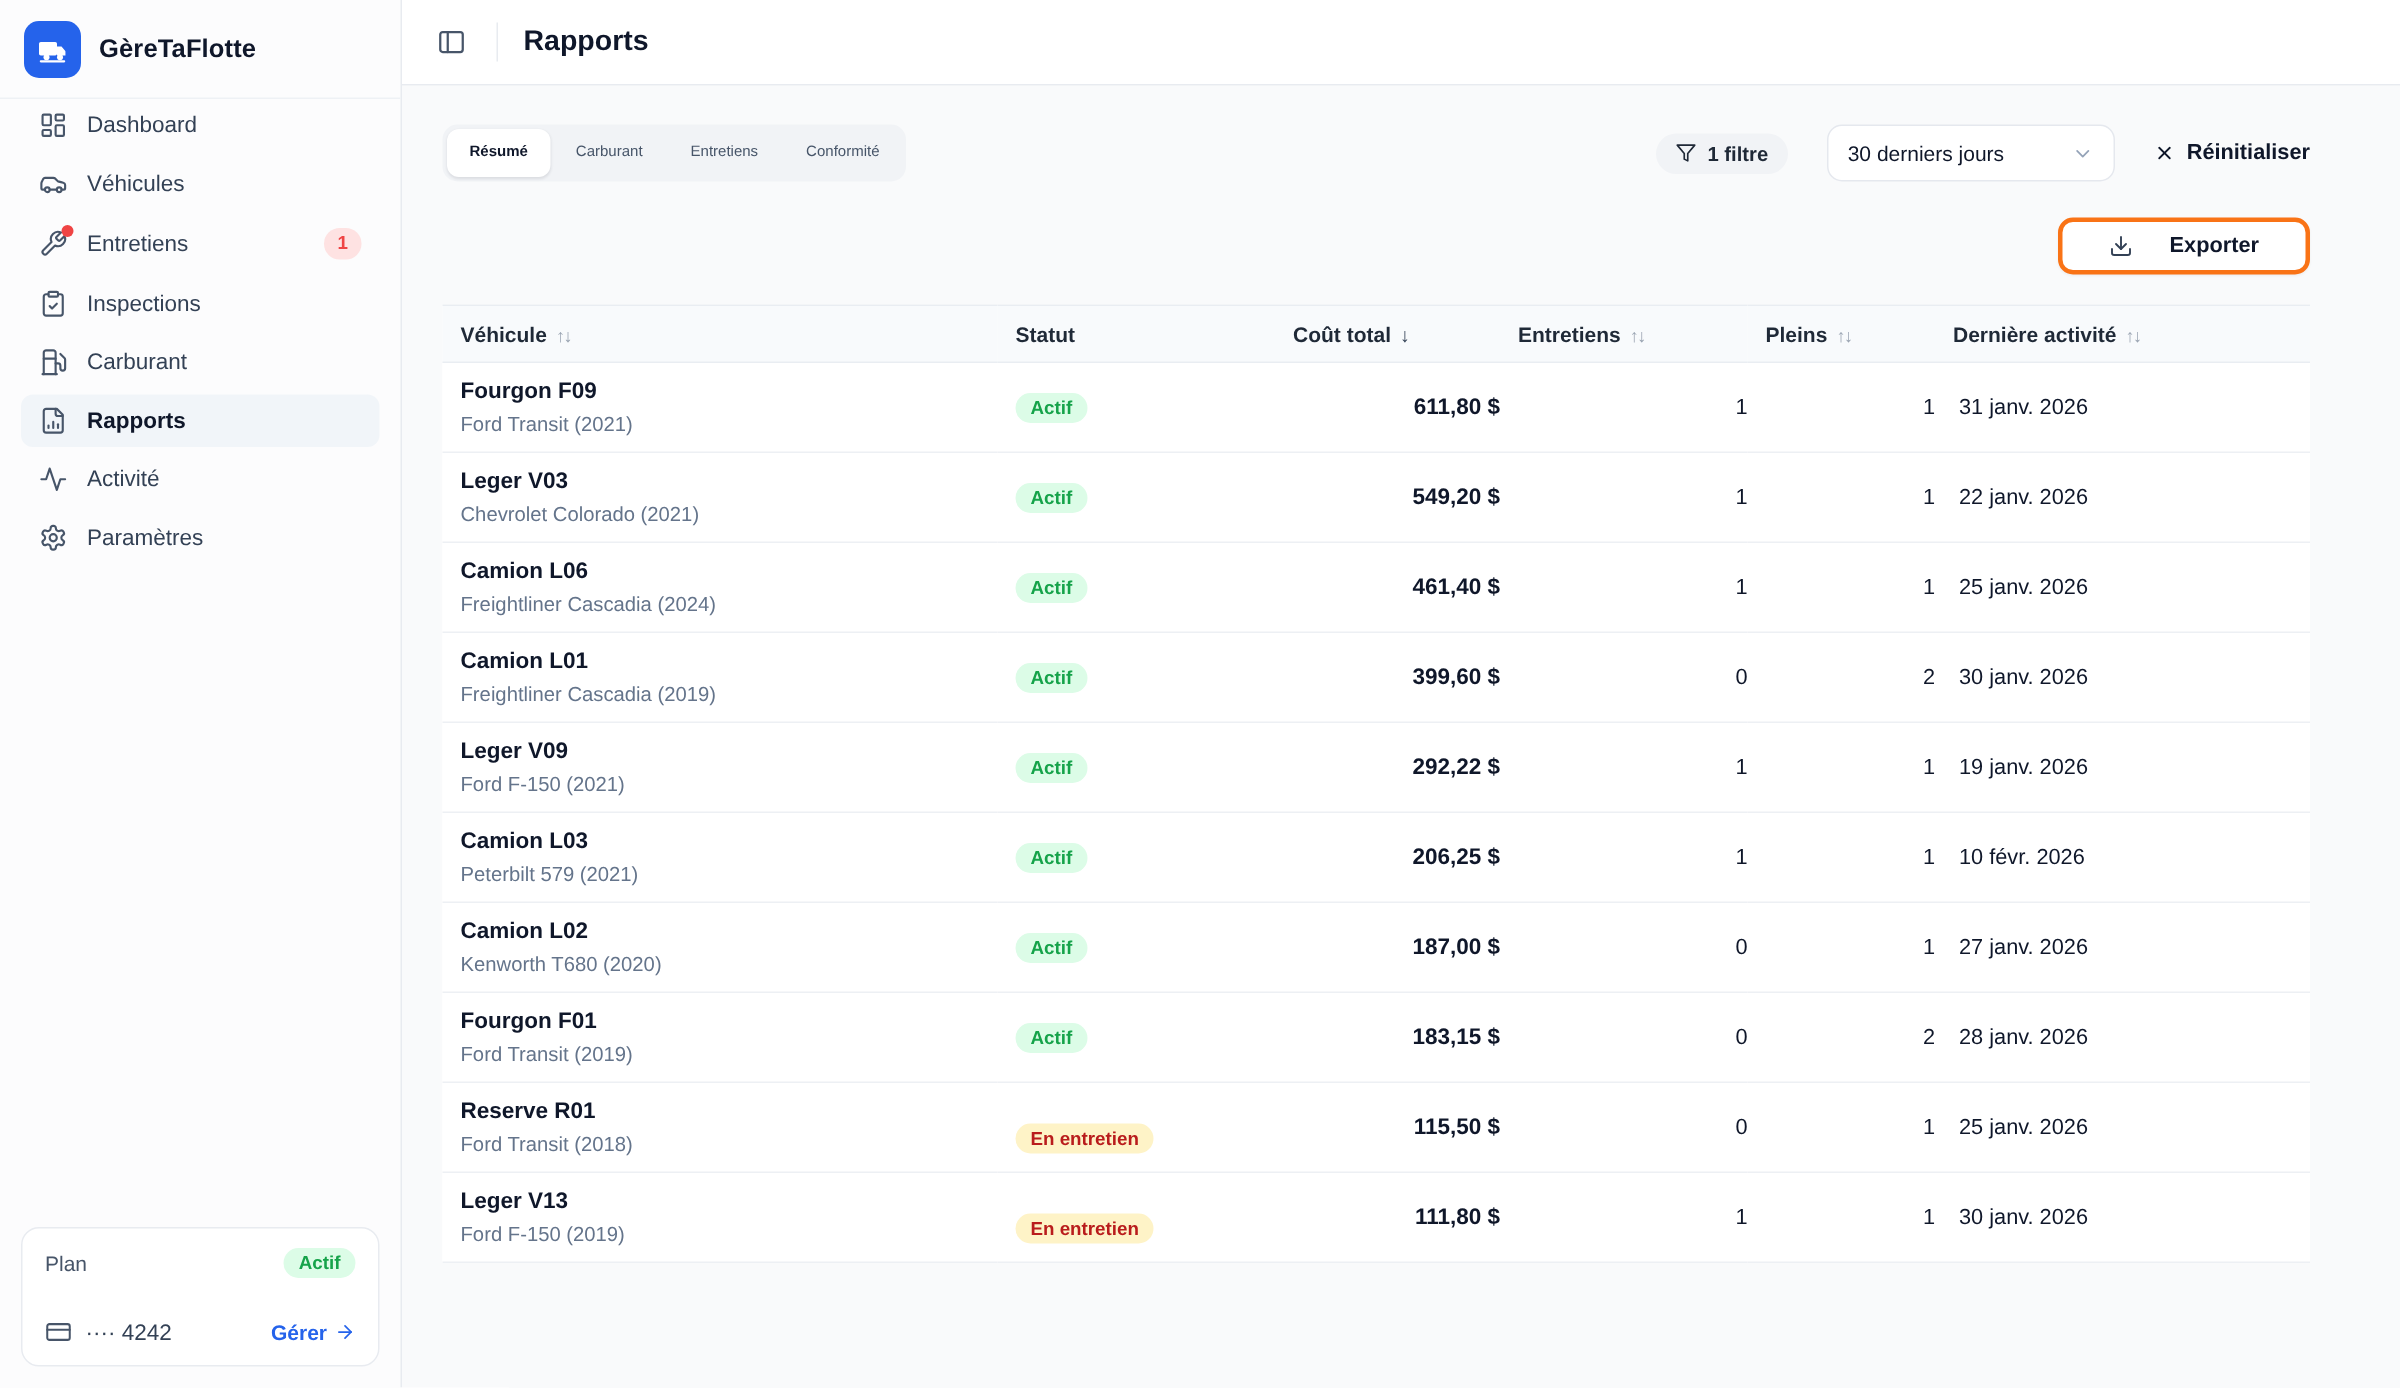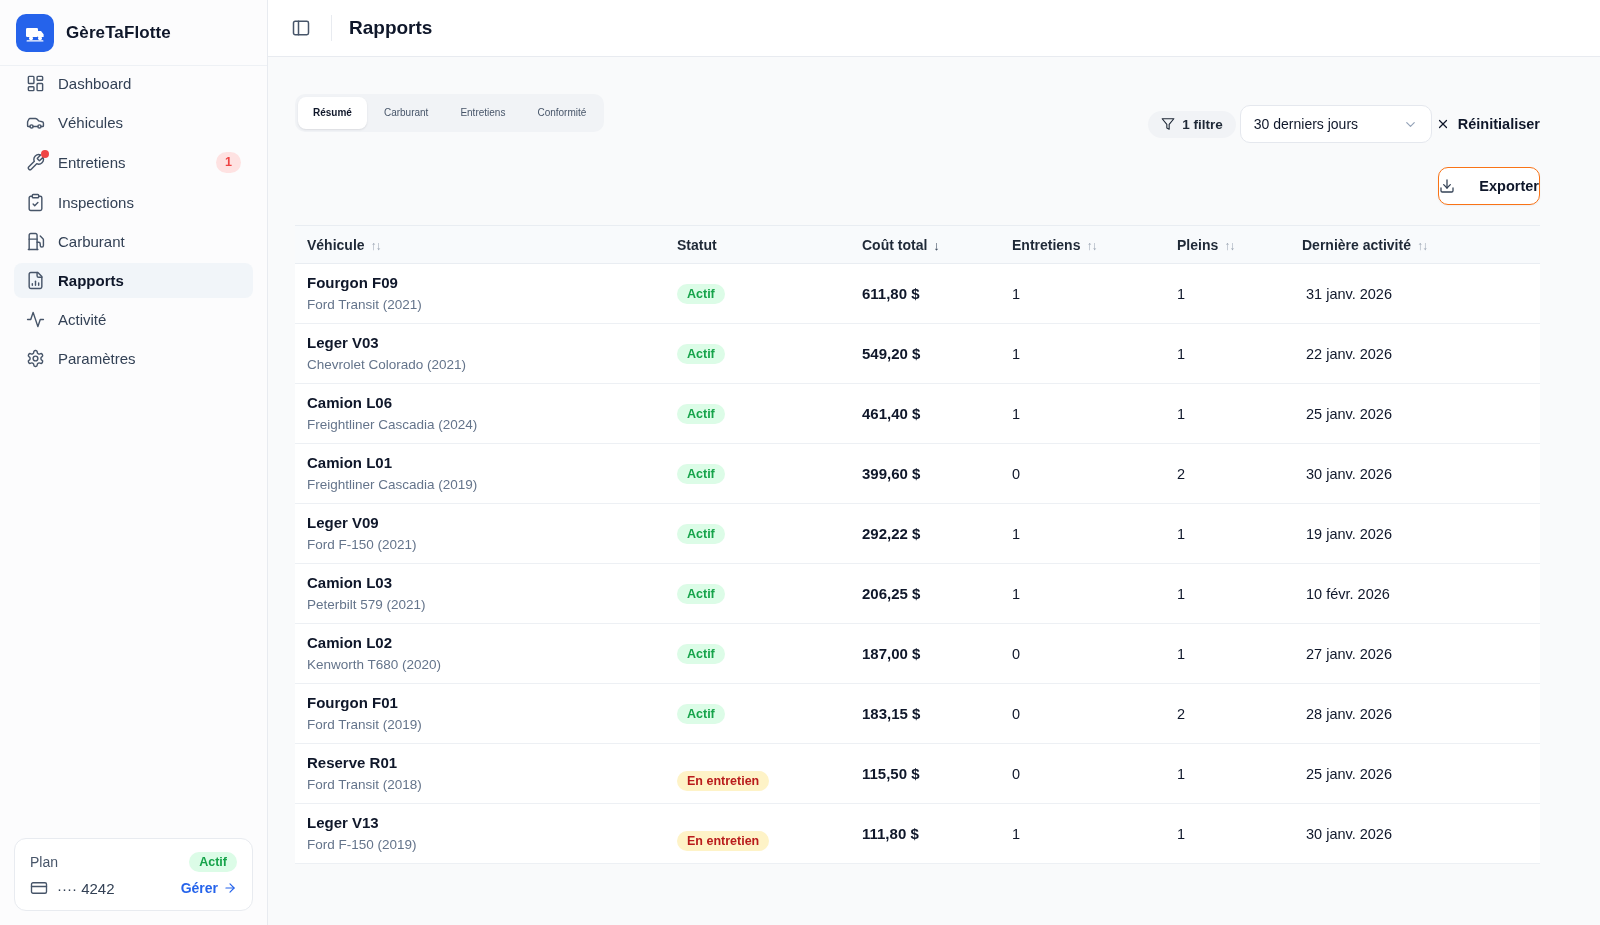--- a/index.html
+++ b/index.html
@@ -43,21 +43,21 @@
   .nav-badge {
     margin-left:auto; background:#fee2e2; color:#ef4444; font-size:12.5px;
     font-weight:600; border-radius:999px; padding:2px 9px; line-height:17px;
   }
   .sidebar-spacer { flex:1; }
   .plan-card {
     margin:14px; border:1px solid #e8ebf0; border-radius:12px;
     padding:13px 15px; background:#ffffff;
   }
   .plan-row { display:flex; align-items:center; justify-content:space-between; }
-  .plan-row + .plan-row { margin-top:7px;gap:48px; }
+  .plan-row + .plan-row { margin-top:27px;gap:48px; }
   .plan-label { color:#475569; font-size:14px; }
   .pill {
     display:inline-flex; align-items:center; border-radius:999px;
     padding:3px 10px; font-size:12.5px; font-weight:600;
   }
   .pill.green { background:#dcfce7; color:#16a34a; }
   .pill.yellow { background:#fef3c7; color:#b91c1c;margin-top:14px; }
   .card-number { display:inline-flex; align-items:center; gap:9px; color:#334155; font-size:15px; }
   .card-number .icn { width:18px; height:18px; color:#475569; display:inline-flex; }
   .card-number .icn svg { width:18px; height:18px; }
@@ -85,21 +85,21 @@
   .toolbar-row { display:flex; align-items:center; justify-content:space-between; }
   .tabs {
     display:inline-flex; align-items:center; background:#f1f3f6; border-radius:10px;
     padding:3px; gap:2px; height:38px;
   }
   .tab {
     border:none; background:transparent; color:#475569; font-size:10px; font-weight:500;
     padding:6px 15px; border-radius:8px; cursor:pointer; font-family:inherit; line-height:20px;
   }
   .tab.active { background:#ffffff; color:#0f172a; font-weight:700; box-shadow:0 1px 2px rgba(15,23,42,.10); }
-  .toolbar-right { display:flex; align-items:center; gap:4px;margin-top:22px; }
+  .toolbar-right { display:flex; align-items:center; gap:26px; }
   .filter-chip {
     display:inline-flex; align-items:center; gap:7px; background:#f1f3f6;
     border-radius:999px; padding:6px 13px; font-size:13.5px; font-weight:600;
     color:#1f2937; border:none; cursor:pointer; font-family:inherit;
   }
   .filter-chip .icn, .reset-btn .icn { width:14px; height:14px; display:inline-flex; }
   .filter-chip .icn svg, .reset-btn .icn svg { width:14px; height:14px; }
   .period-select {
     display:inline-flex; align-items:center; justify-content:space-between;
     width:192px; height:38px; background:#ffffff; border:1px solid #e5e8ee;
@@ -107,42 +107,42 @@
   }
   .period-select .icn { width:15px; height:15px; color:#94a3b8; display:inline-flex; }
   .period-select .icn svg { width:15px; height:15px; }
   .reset-btn {
     display:inline-flex; align-items:center; gap:8px; border:none; background:transparent;
     font-size:14.5px; font-weight:600; color:#0f172a; cursor:pointer; font-family:inherit;
   }
   
   .export-row { display:flex; justify-content:flex-end; margin-top:24px; }
   .export-btn {
-    display:inline-flex; align-items:center; gap:24px; height:38px; padding:0 0;
-    background:#ffffff; border:1px solid #f97316; border-radius:10px;
+    display:inline-flex; align-items:center; gap:24px; height:38px; padding:0 31px;
+    background:#ffffff; border:3px solid #f97316; border-radius:10px;
     font-size:14.5px; font-weight:600; color:#0f172a; cursor:pointer; font-family:inherit;
     box-shadow:0 1px 2px rgba(15,23,42,.05);
   }
   .export-btn .icn { width:16px; height:16px; display:inline-flex; color:#334155; }
   .export-btn .icn svg { width:16px; height:16px; }
   
   .report-table { width:100%; border-collapse:collapse; margin-top:20px; background:#ffffff; }
   .report-table thead th {
     background:#f8fafc; border-top:1px solid #e9edf2; border-bottom:1px solid #e9edf2;
     height:38px; font-size:14px; font-weight:600; color:#1f2937; text-align:left;
     padding:0 0 0 12px; white-space:nowrap; cursor:pointer;
   }
   .sort-glyph { color:#9aa4b2; font-size:12px; letter-spacing:-1px; margin-left:6px; font-weight:400; }
   .sort-glyph.desc { color:#334155; font-size:13px; letter-spacing:0; }
   .report-table tbody td {
     height:60px; border-bottom:1px solid #edf0f4; padding:0 0 0 12px;
     vertical-align:middle; font-size:14.5px; color:#0f172a; background:#ffffff;
   }
   .report-table tbody tr { cursor:pointer; }
-  td.num { text-align:left; padding-right:4px; }
+  td.num { text-align:right; padding-right:4px; }
   .veh-name { font-size:15px; font-weight:700; line-height:20px; }
   .veh-model { font-size:13.5px; color:#64748b; line-height:19px; margin-top:2px; }
   .cost { font-weight:700; font-size:15px; }
   .date-cell { color:#62708a; font-size:14px; padding-left:16px !important; }
   col.c-vehicle { width:370px; } col.c-status { width:185px; } col.c-cost { width:150px; }
   col.c-maint { width:165px; } col.c-fills { width:125px; }
 </style>
 </head>
 <body>
 

